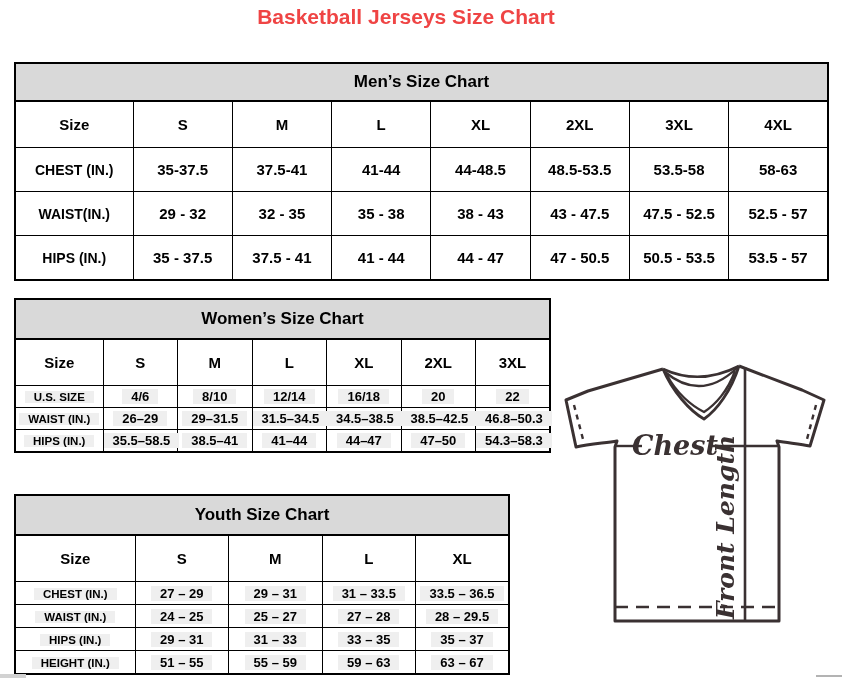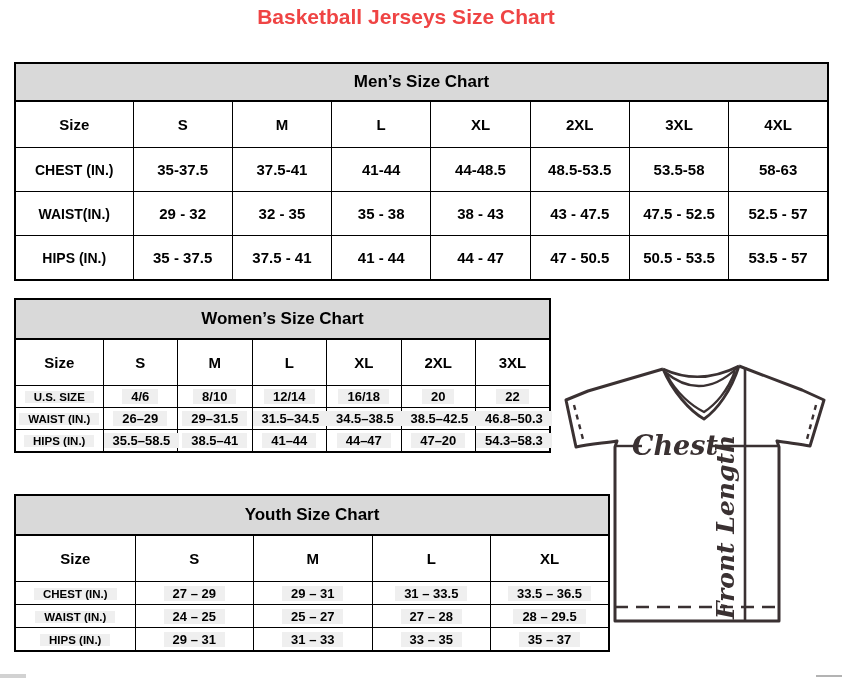--- a/index.html
+++ b/index.html
@@ -30,21 +30,21 @@
   .men-table .data-row th,.men-table .data-row td{height:43px;font-size:15px;}
   .men-table .data-row .row-label span{font-size:14px;}
   
   .women-table{left:14px;top:298px;width:537px;}
   .women-table .c-label{width:88px;}
   .women-table .title-row th{height:38px;margin-left:20px;}
   .women-table .head-row th{height:45px;font-size:15px;}
   .women-table .data-row th,.women-table .data-row td{height:21px;font-size:13px;}
   .women-table .data-row .row-label span{font-size:11.5px;}
   
-  .youth-table{left:14px;top:494px;width:596px;}
+  .youth-table{left:14px;top:494px;width:496px;}
   .youth-table .c-label{width:120px;}
   .youth-table .title-row th{height:38px;}
   .youth-table .head-row th{height:45px;font-size:15px;}
   .youth-table .data-row th,.youth-table .data-row td{height:22px;font-size:13px;}
   .youth-table .data-row .row-label span{font-size:11.5px;}
   
   .women-table .data-row span,.youth-table .data-row span{
     background:#efefef;padding:0 9px;
   }
   
@@ -163,21 +163,21 @@
           <td><span>34.5–38.5</span></td>
           <td><span>38.5–42.5</span></td>
           <td><span>46.8–50.3</span></td>
         </tr>
         <tr class="data-row">
           <th class="row-label"><span>HIPS (IN.)</span></th>
           <td><span>35.5–58.5</span></td>
           <td><span>38.5–41</span></td>
           <td><span>41–44</span></td>
           <td><span>44–47</span></td>
-          <td><span>47–20</span></td>
+          <td><span>47–50</span></td>
           <td><span>54.3–58.3</span></td>
         </tr>
       </tbody>
     </table>
 
   <table class="size-table youth-table">
     <colgroup>
         <col class="c-label">
         <col>
         <col>
@@ -209,20 +209,27 @@
           <td><span>27 – 28</span></td>
           <td><span>28 – 29.5</span></td>
         </tr>
         <tr class="data-row">
           <th class="row-label"><span>HIPS (IN.)</span></th>
           <td><span>29 – 31</span></td>
           <td><span>31 – 33</span></td>
           <td><span>33 – 35</span></td>
           <td><span>35 – 37</span></td>
         </tr>
+        <tr class="data-row">
+          <th class="row-label"><span>HEIGHT (IN.)</span></th>
+          <td><span>51 – 55</span></td>
+          <td><span>55 – 59</span></td>
+          <td><span>59 – 63</span></td>
+          <td><span>63 – 67</span></td>
+        </tr>
       </tbody>
     </table>
 
   <svg class="jersey" viewBox="0 0 278 272" aria-hidden="true">
 
     <path stroke-width="3" stroke-linejoin="round" d="M 103 14 L 28 36 L 6 45 L 16 92 C 30 89 45 88 57 86 L 55 92 L 55 266 L 219 266 L 219 92 L 217 86 C 229 88 240 89 250 91 L 264 45 L 242 35 L 179 11"></path>
 
     <path stroke-width="2.6" d="M 103 14 Q 140 31 179 11"></path>
     <path stroke-width="2.4" d="M 105 17 Q 141 47 177 13"></path>
     <path stroke-width="2.8" stroke-linejoin="round" d="M 103 14 C 112 36 130 56 144 64 C 157 55 171 36 179 11"></path>

